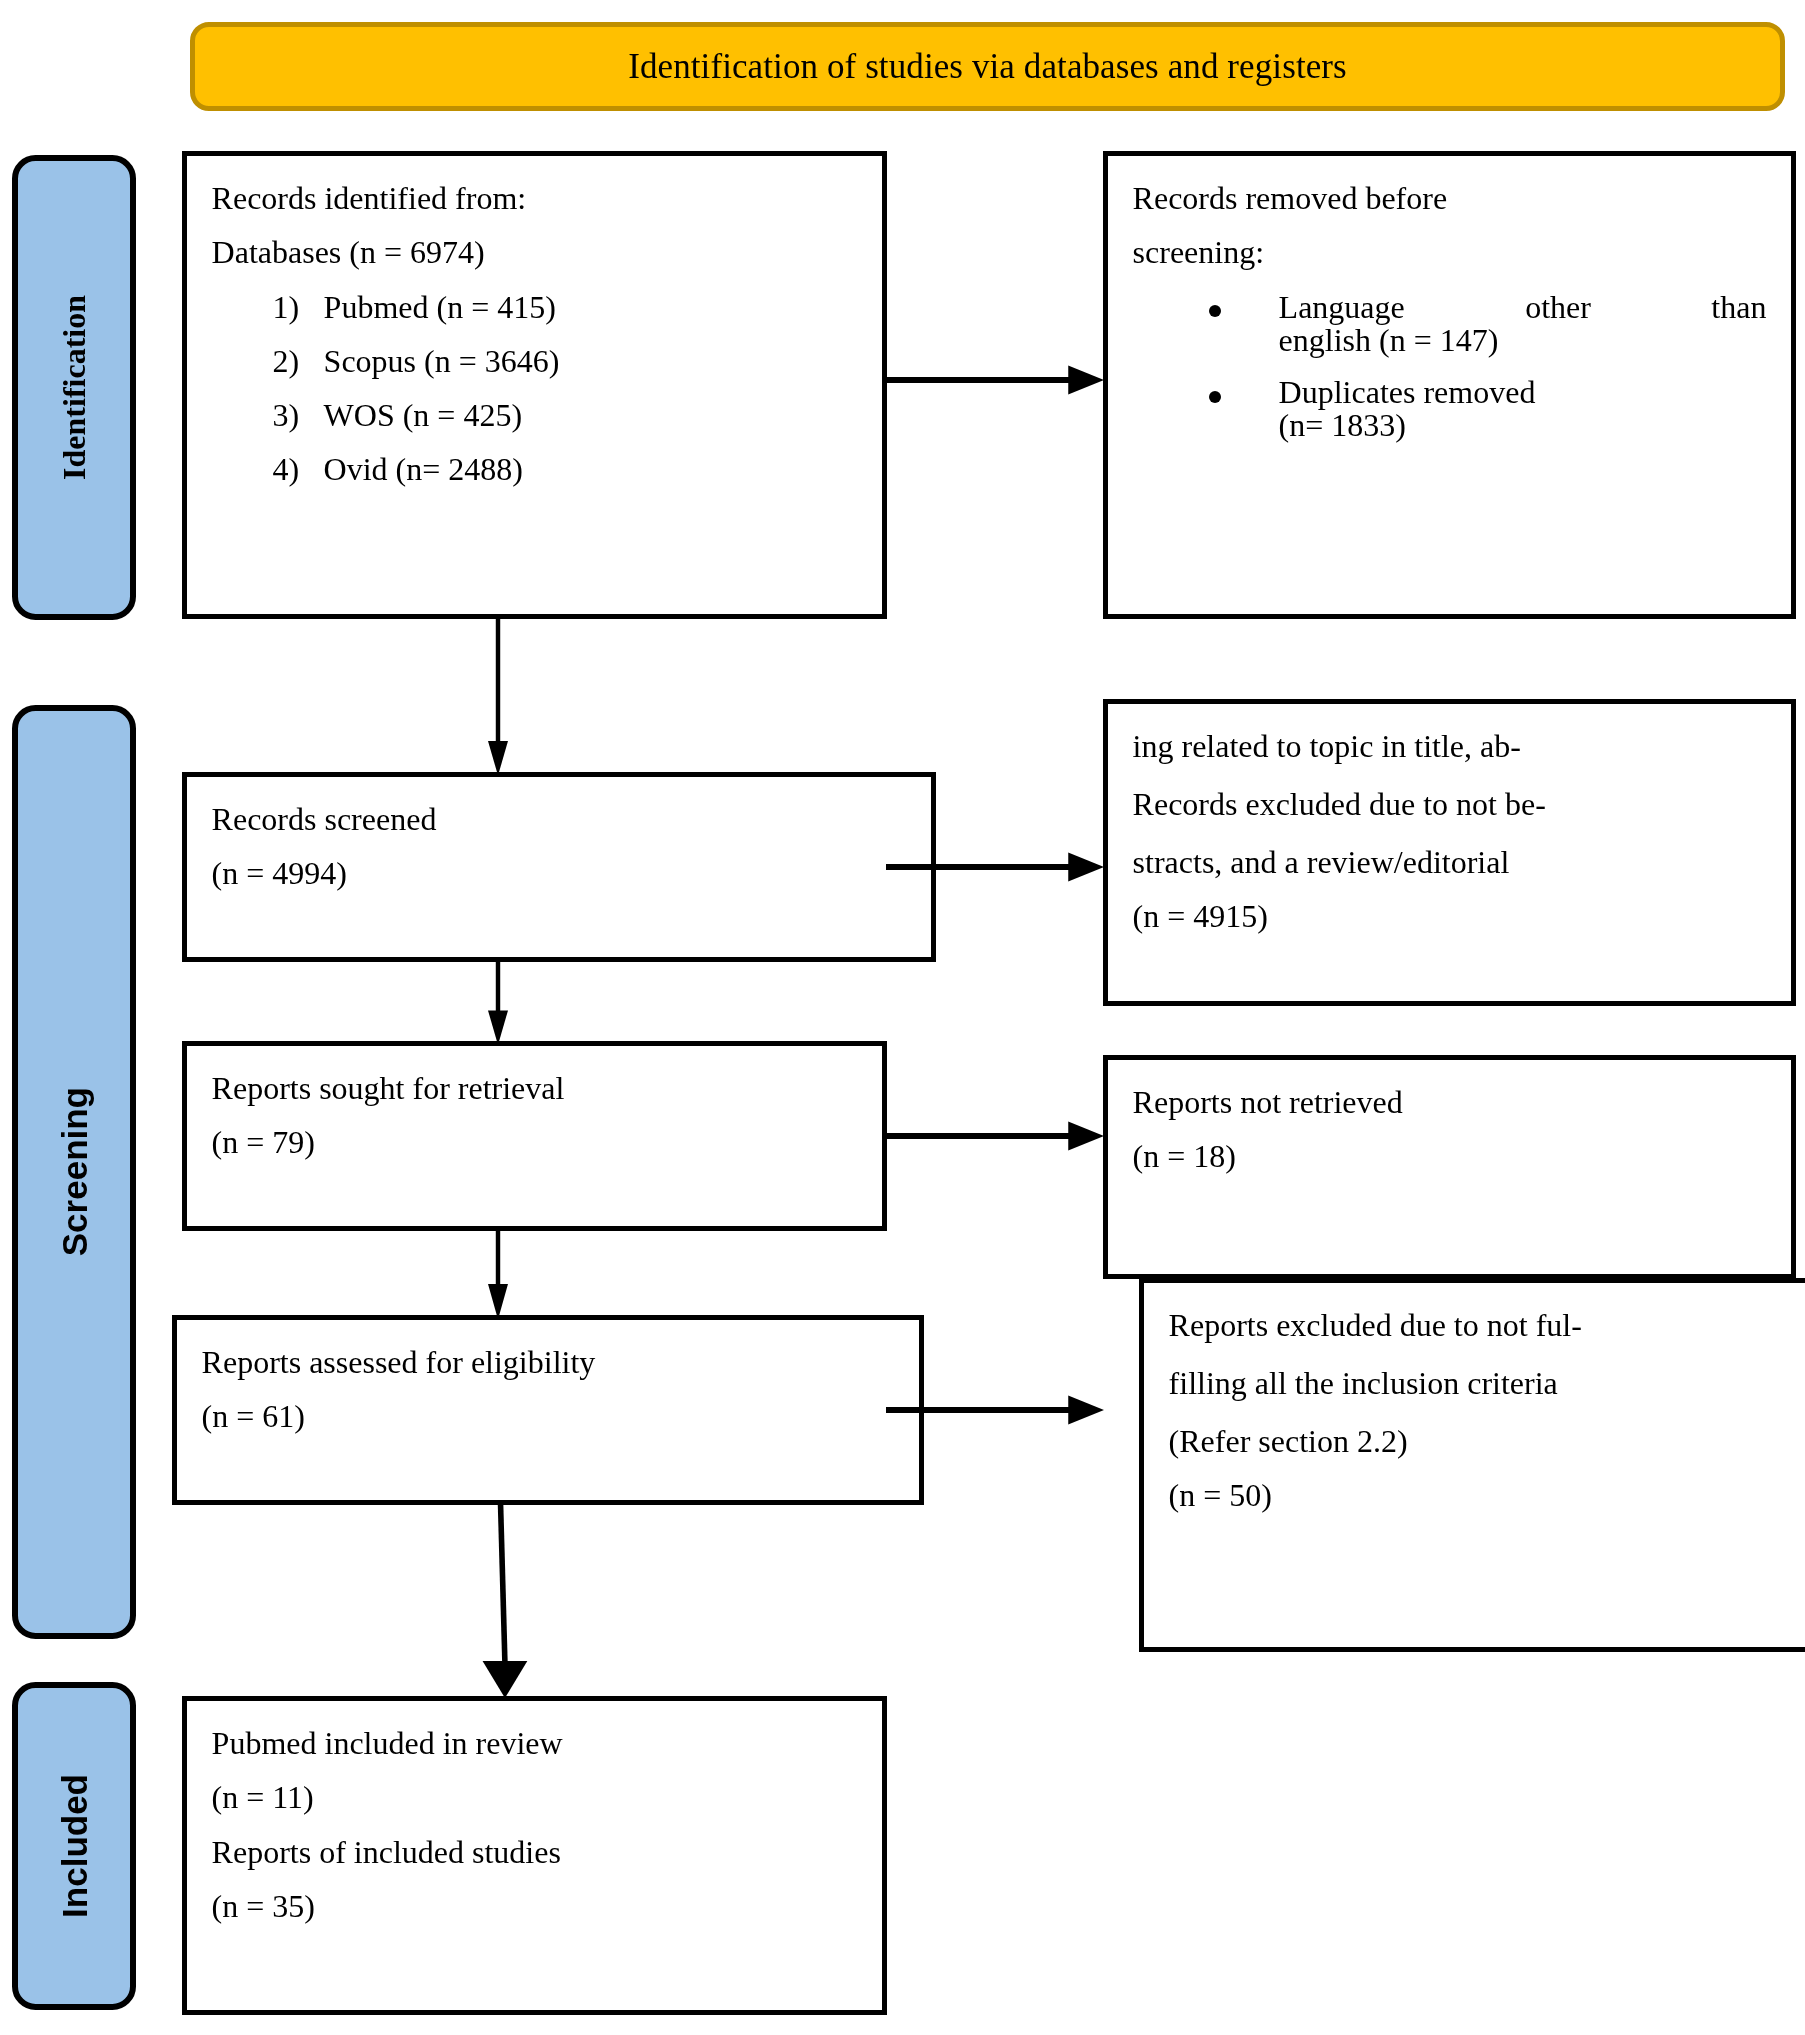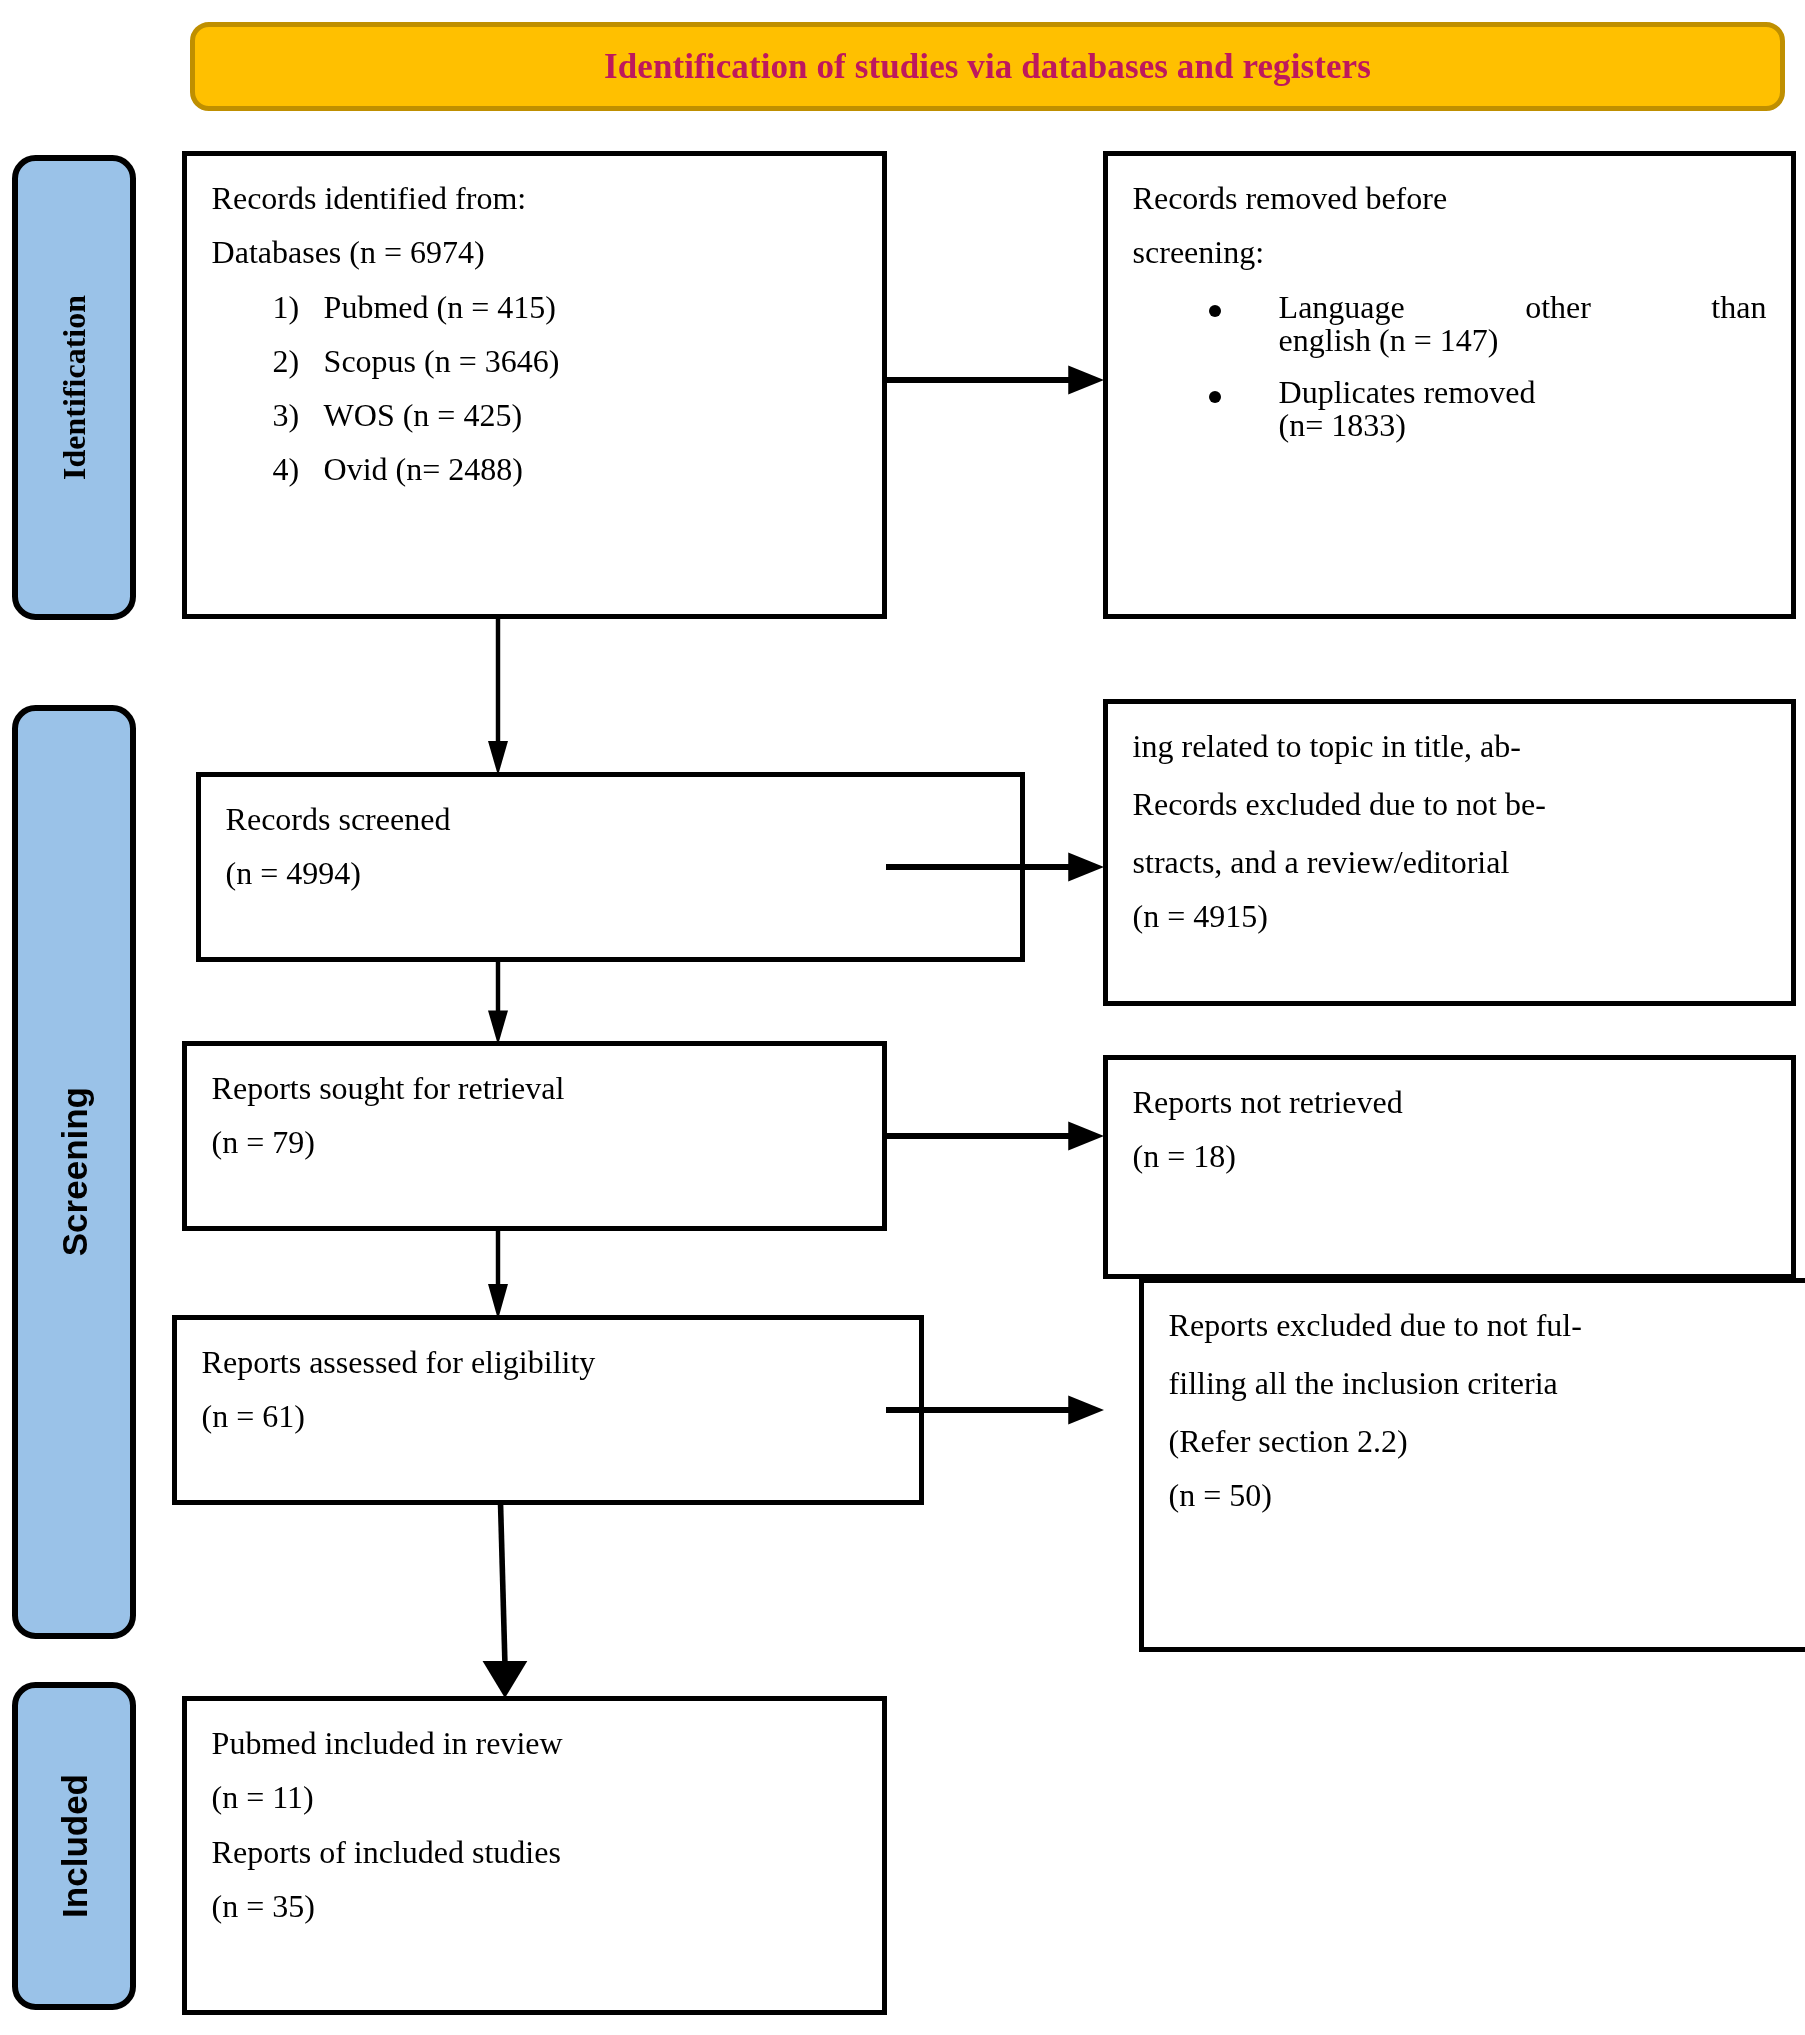--- a/index.html
+++ b/index.html
@@ -23,23 +23,23 @@
     background:#FFC000;
     border:5px solid #BF8F00;
     border-radius:19px;
     box-sizing:border-box;
     display:flex;
     align-items:center;
     justify-content:center;
   }
   .banner-text{
     font-size:35px;
-    font-weight:bold;
+    font-weight:normal;
     letter-spacing:0.1px;
-    color:#be185d;
+    color:#000000;
     text-align:left;
   }
 
   
   .pill{
     position:absolute;
     background:#9AC2E8;
     border:6.1px solid #000000;
     border-radius:23.5px;
     box-sizing:border-box;
@@ -133,21 +133,21 @@
   }
   ul.bullist li .l1{
     display:block;
     text-align:justify;
     text-align-last:justify;
   }
   ul.bullist li .l2{display:block;}
 
   
   #box-identified      {left:182px;  top:151px;  width:705px; height:468px;}
-  #box-screened        {left:196px;  top:772px; width:829px; height:190px;}
+  #box-screened        {left:182px;  top:772px; width:754px; height:190px;}
   #box-sought          {left:182px;  top:1041px; width:705px; height:190px;}
   #box-assessed        {left:172px;  top:1315px; width:752px; height:190px;}
   #box-included        {left:182px;  top:1696px; width:705px; height:319px;}
 
   
   #box-removed         {left:1103px; top:151px;  width:693px; height:468px;}
   #box-excluded-screen {left:1103px; top:699px; width:693px; height:307px;}
   #box-not-retrieved   {left:1103px; top:1055px; width:693px; height:224px;}
   #box-excluded-elig   {left:1139px; top:1278px; width:829px; height:374px;}
 

